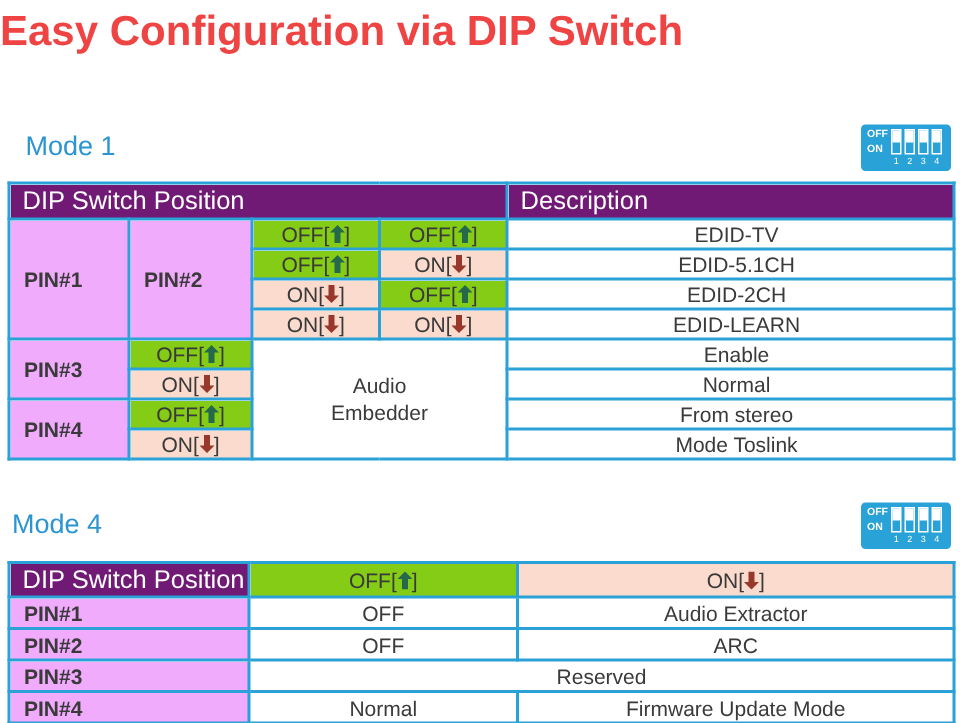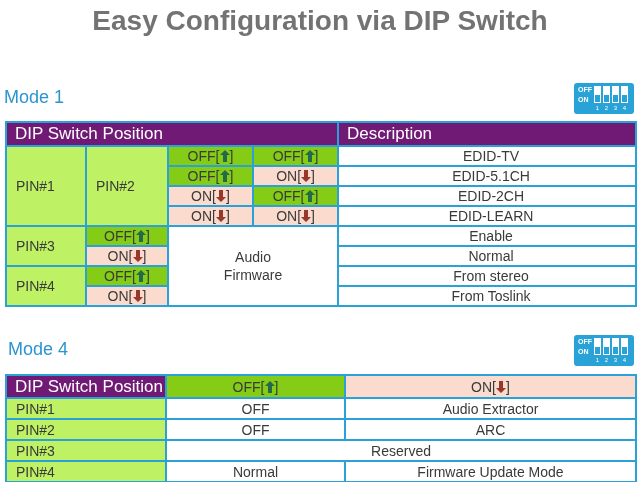--- a/index.html
+++ b/index.html
@@ -5,29 +5,29 @@
   html, body { margin:0; padding:0; }
   body {
     width:640px; height:482px; background:#ffffff;
     font-family:"Liberation Sans", sans-serif;
     position:relative; overflow:hidden;
   }
   .page { position:absolute; inset:0; }
 
   .title {
     position:absolute; top:2px; left:0; width:100%;
-    text-align:center; font-size:28px; line-height:38px;
-    font-weight:600; color:#737373; margin:0;
+    font-size:28px; line-height:38px;
+    font-weight:600; color:#ef4444; margin:0;
   }
 
   .mode-heading {
     position:absolute; font-size:18px; line-height:22px;
     color:#2a95d0; font-weight:400;
   }
-  #mode1-heading { left:4px; top:86px; }
+  #mode1-heading { left:17px; top:86px; }
   #mode2-heading { left:8px; top:338px; }
 
   
   .dip-icon {
     position:absolute; width:60px; height:31px;
     background:#29a2d8; border-radius:3px;
     display:flex; align-items:flex-start;
     box-sizing:border-box; padding:3px 4px 2px 4px; gap:2px;
   }
   #dip-icon-1 { left:574px; top:83px; }
@@ -52,21 +52,21 @@
   }
   #mode1-table th { height:22px; }
   #mode1-table td { height:18px; }
   #mode2-table th { height:21px; }
   #mode2-table td { height:19px; }
 
   th.blue {
     background:#701a75; color:#ffffff; font-size:17px;
     text-align:left; padding-left:8px;
   }
-  .pin-cell  { text-align:left; padding-left:9px; background:#bef264; }
+  .pin-cell  { text-align:left; padding-left:9px; background:#f0abfc;font-weight:bold; }
   .desc-cell { text-align:center; padding-left:8px; background:#fff; }
   .center-cell { text-align:center; background:#fff; }
   .switch-cell { text-align:center; }
   .off { background:#84cc16; }
   .on  { background:#fadbcd; }
 
   .arrow { vertical-align:-1px; }
   .arrow.up   path { fill:#26694a; }
   .arrow.down path { fill:#97382b; }
 
@@ -168,42 +168,42 @@
               <path d="M5 12 L0 7 L3 7 L3 0 L7 0 L7 7 L10 7 Z"></path>
             </svg><span>]</span></td>
       <td class="desc-cell">EDID-LEARN</td>
     </tr>
     <tr>
       <td class="pin-cell" rowspan="2">PIN#3</td>
       <td class="switch-cell off"><span>OFF[</span><svg class="arrow up" viewBox="0 0 10 12" width="10" height="12">
               <path d="M5 0 L10 5 L7 5 L7 12 L3 12 L3 5 L0 5 Z"></path>
             </svg><span>]</span></td>
       <td class="center-cell audio-cell" rowspan="4" colspan="2">
-        <span class="stack">Audio Firmware</span>
+        <span class="stack">Audio Embedder</span>
       </td>
       <td class="desc-cell">Enable</td>
     </tr>
     <tr>
       <td class="switch-cell on"><span>ON[</span><svg class="arrow down" viewBox="0 0 10 12" width="10" height="12">
               <path d="M5 12 L0 7 L3 7 L3 0 L7 0 L7 7 L10 7 Z"></path>
             </svg><span>]</span></td>
       <td class="desc-cell">Normal</td>
     </tr>
     <tr>
       <td class="pin-cell" rowspan="2">PIN#4</td>
       <td class="switch-cell off"><span>OFF[</span><svg class="arrow up" viewBox="0 0 10 12" width="10" height="12">
               <path d="M5 0 L10 5 L7 5 L7 12 L3 12 L3 5 L0 5 Z"></path>
             </svg><span>]</span></td>
       <td class="desc-cell">From stereo</td>
     </tr>
     <tr>
       <td class="switch-cell on"><span>ON[</span><svg class="arrow down" viewBox="0 0 10 12" width="10" height="12">
               <path d="M5 12 L0 7 L3 7 L3 0 L7 0 L7 7 L10 7 Z"></path>
             </svg><span>]</span></td>
-      <td class="desc-cell">From Toslink</td>
+      <td class="desc-cell">Mode Toslink</td>
     </tr>
   </tbody>
     </table>
 
   <div class="mode-heading" id="mode2-heading">Mode 4</div>
 
   <div class="dip-icon" id="dip-icon-2">
     <div class="dip-labels">
       <span>OFF</span>
       <span>ON</span>

